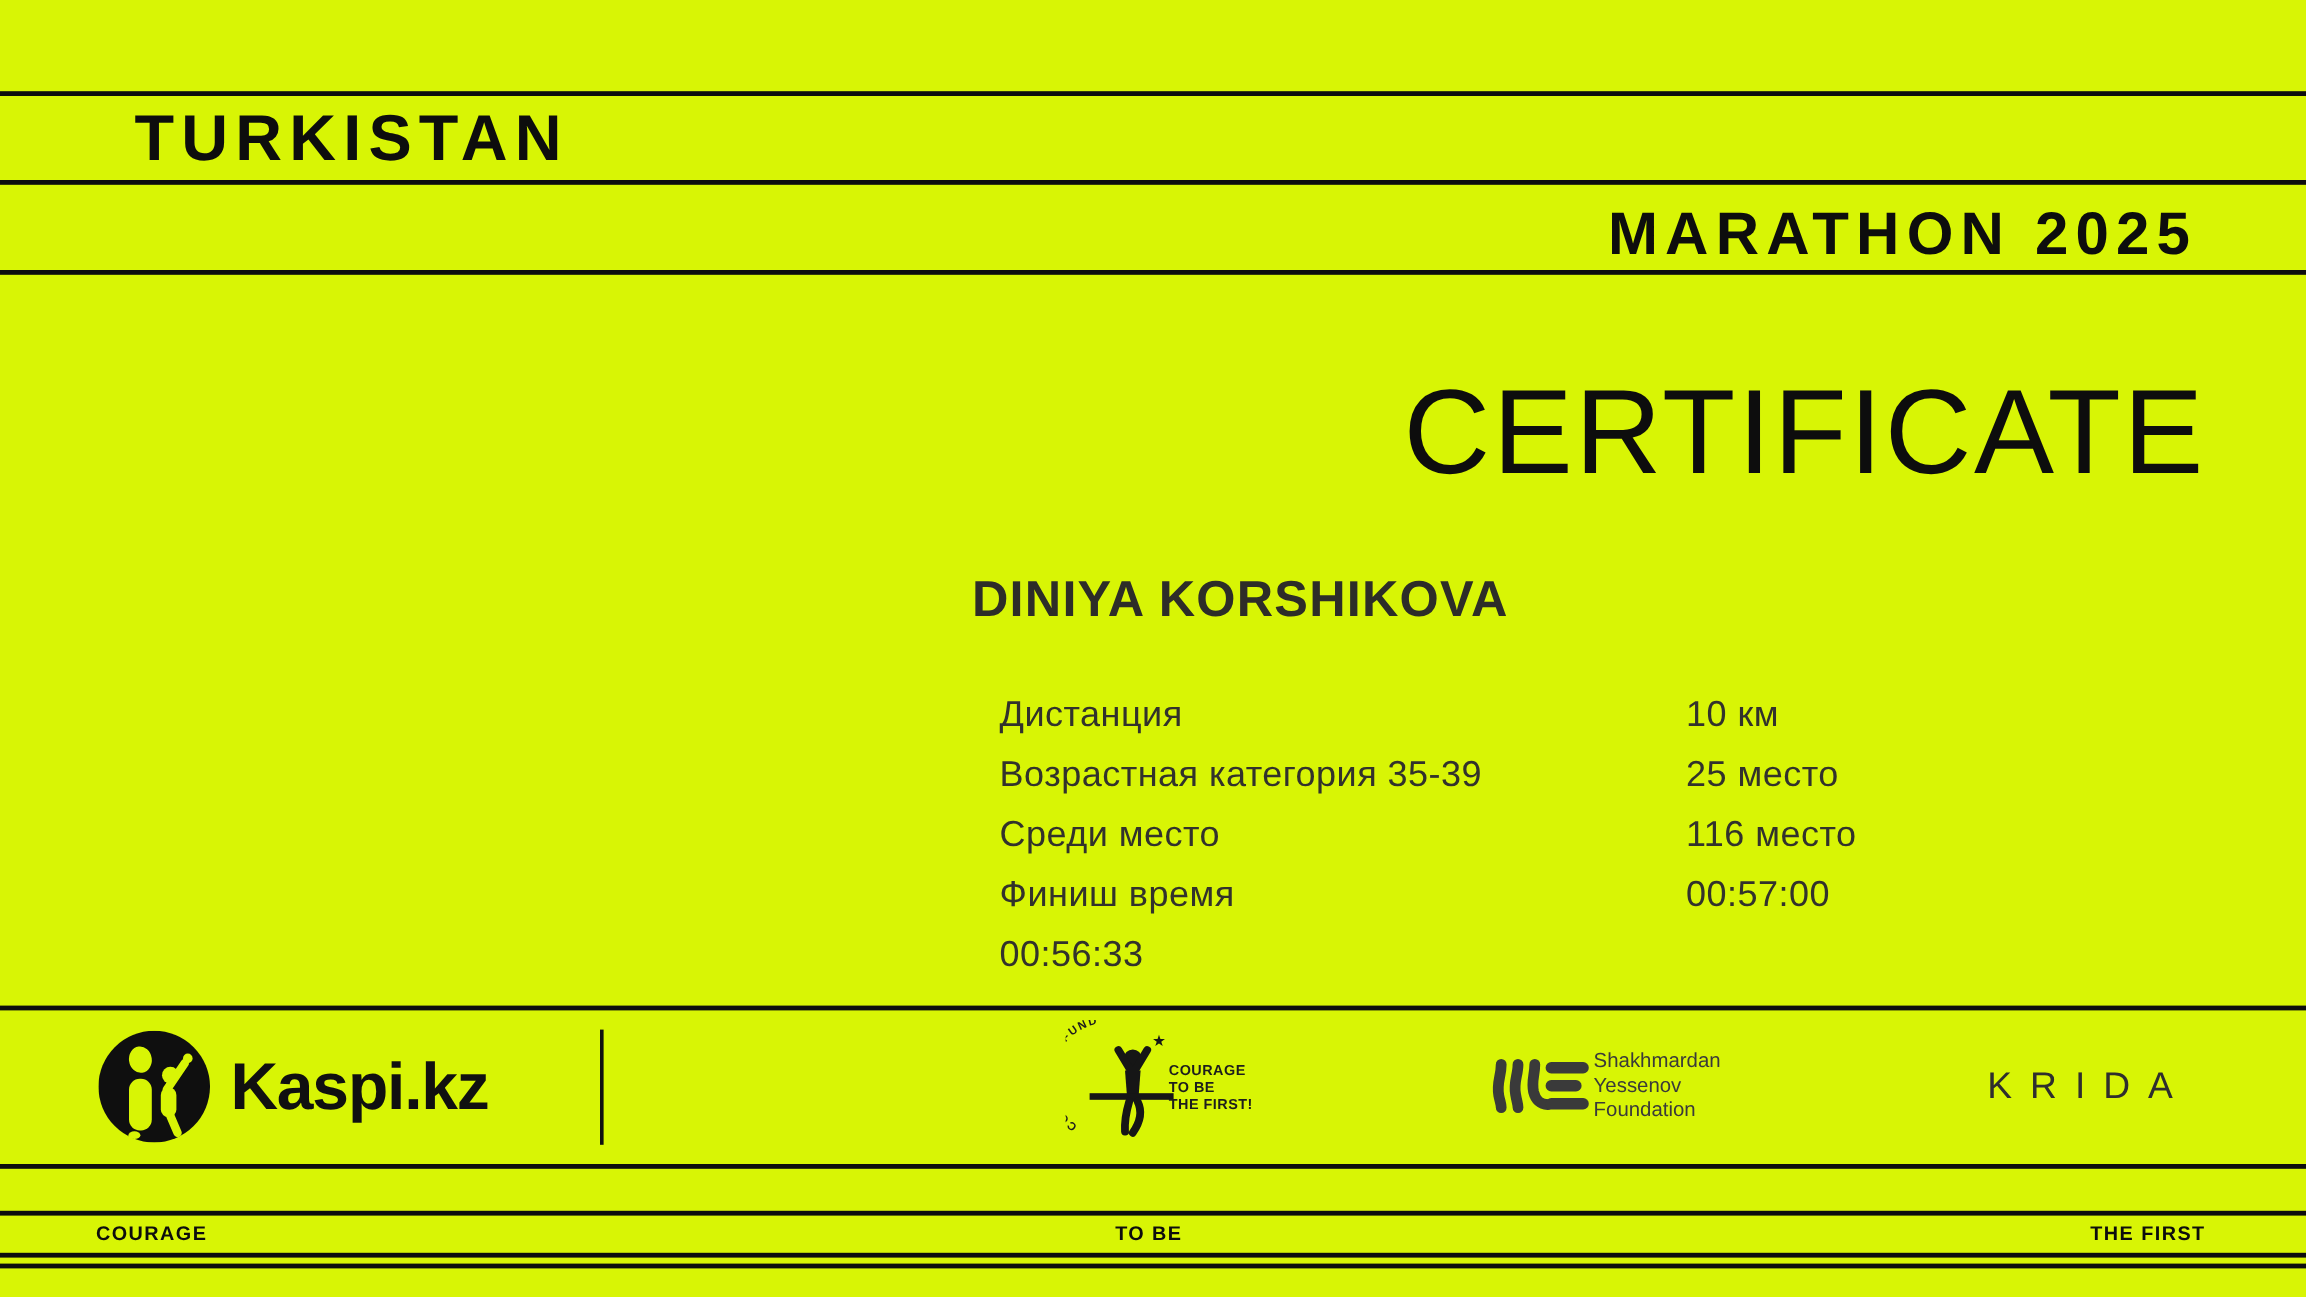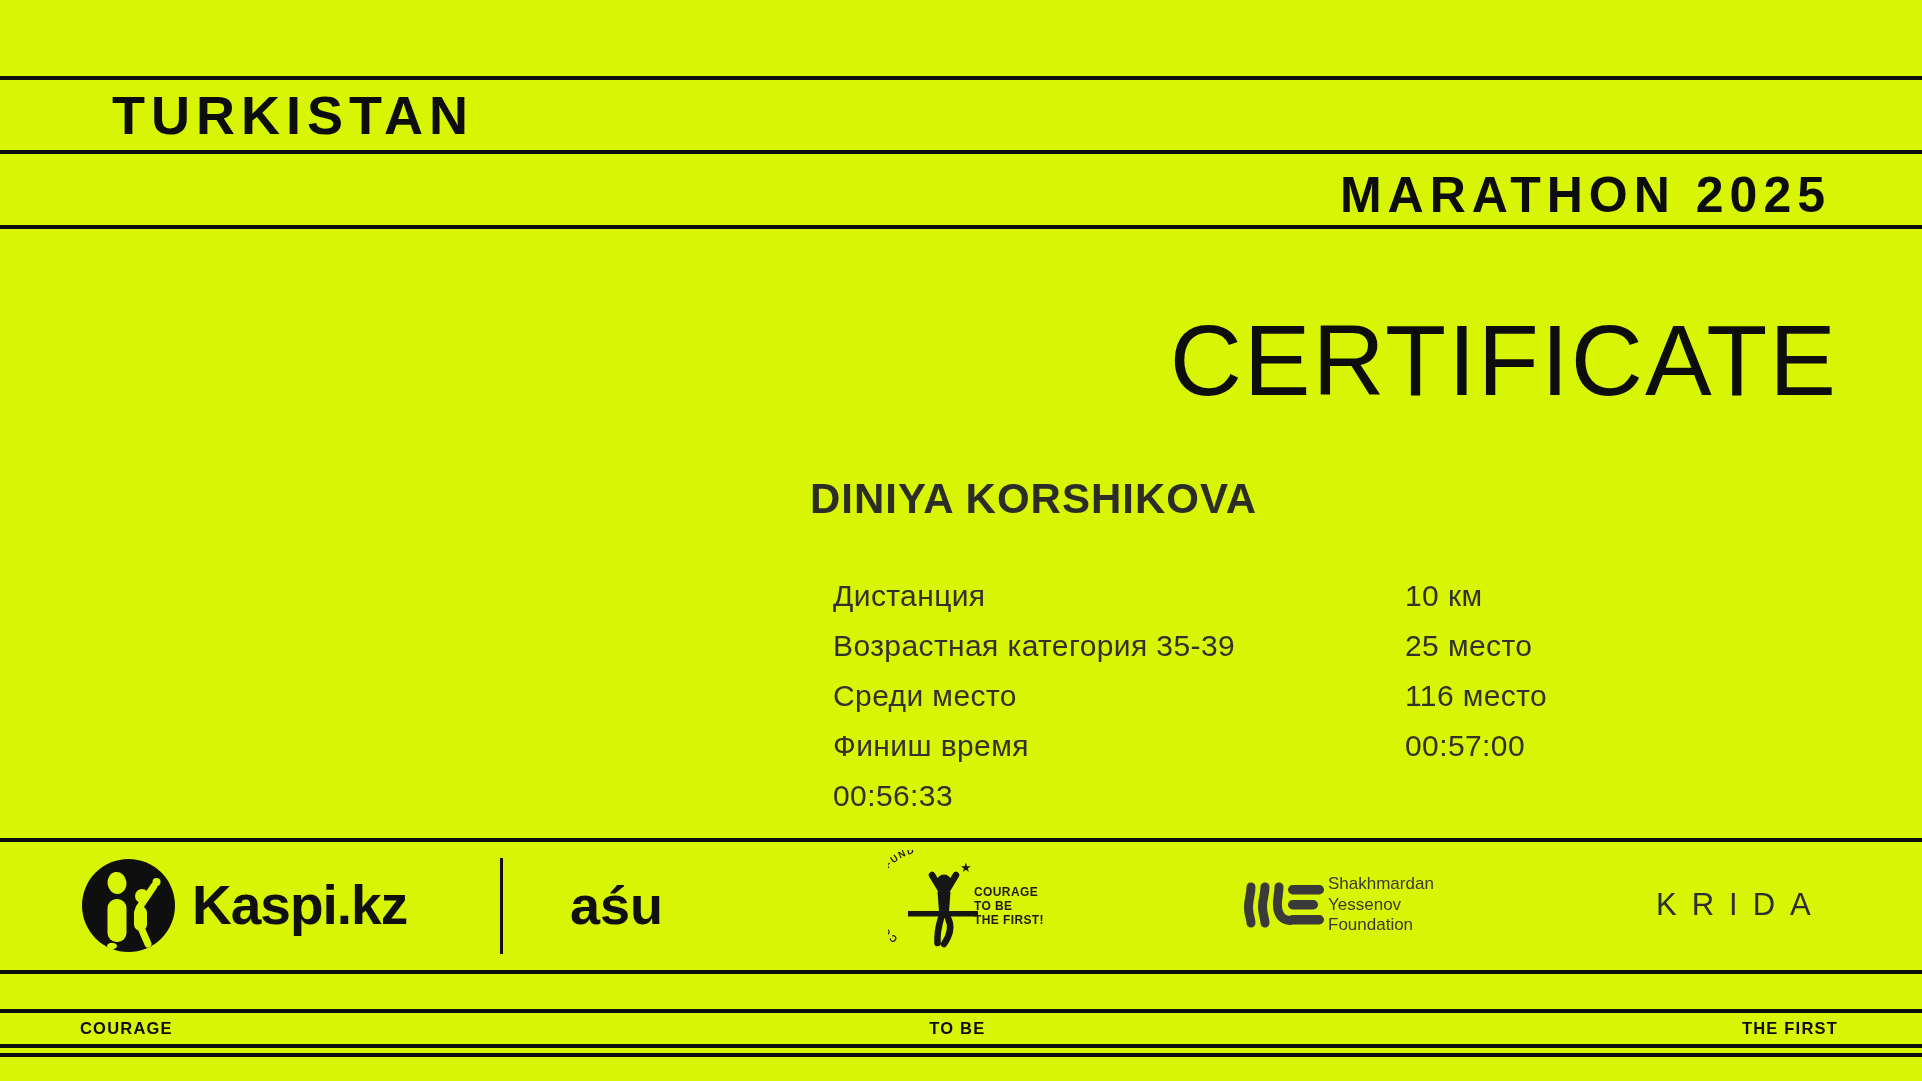--- a/index.html
+++ b/index.html
@@ -101,23 +101,20 @@
         <circle cx="74.5" cy="23" r="4"></circle>
         <rect x="52" y="47" width="13" height="25" rx="6.5"></rect>
         <path d="M60 71 L66 85" stroke="#d8f505" stroke-width="7" stroke-linecap="round" fill="none"></path>
       </g>
     </svg>
     <span class="kaspi-word">Kaspi.kz</span>
   </div>
 
   <div class="v-divider"></div>
 
-  <div class="sponsor asu">
-    <span class="asu-word">aśu</span>
-  </div>
 
   <div class="sponsor corpfund">
     <svg width="102" height="110" viewBox="0 0 102 110">
       <defs>
           <path id="cfarc" d="M 10,88 A 45 45 0 0 1 62,10" fill="none"></path>
         </defs>
       <text font-size="9.5" font-weight="600" letter-spacing="1.6" fill="#1d1d1d" font-family="Liberation Sans, sans-serif">
         <textPath href="#cfarc">CORPORATE FUND</textPath>
       </text>
       <text x="72" y="22" font-size="13" fill="#161616">★</text>

